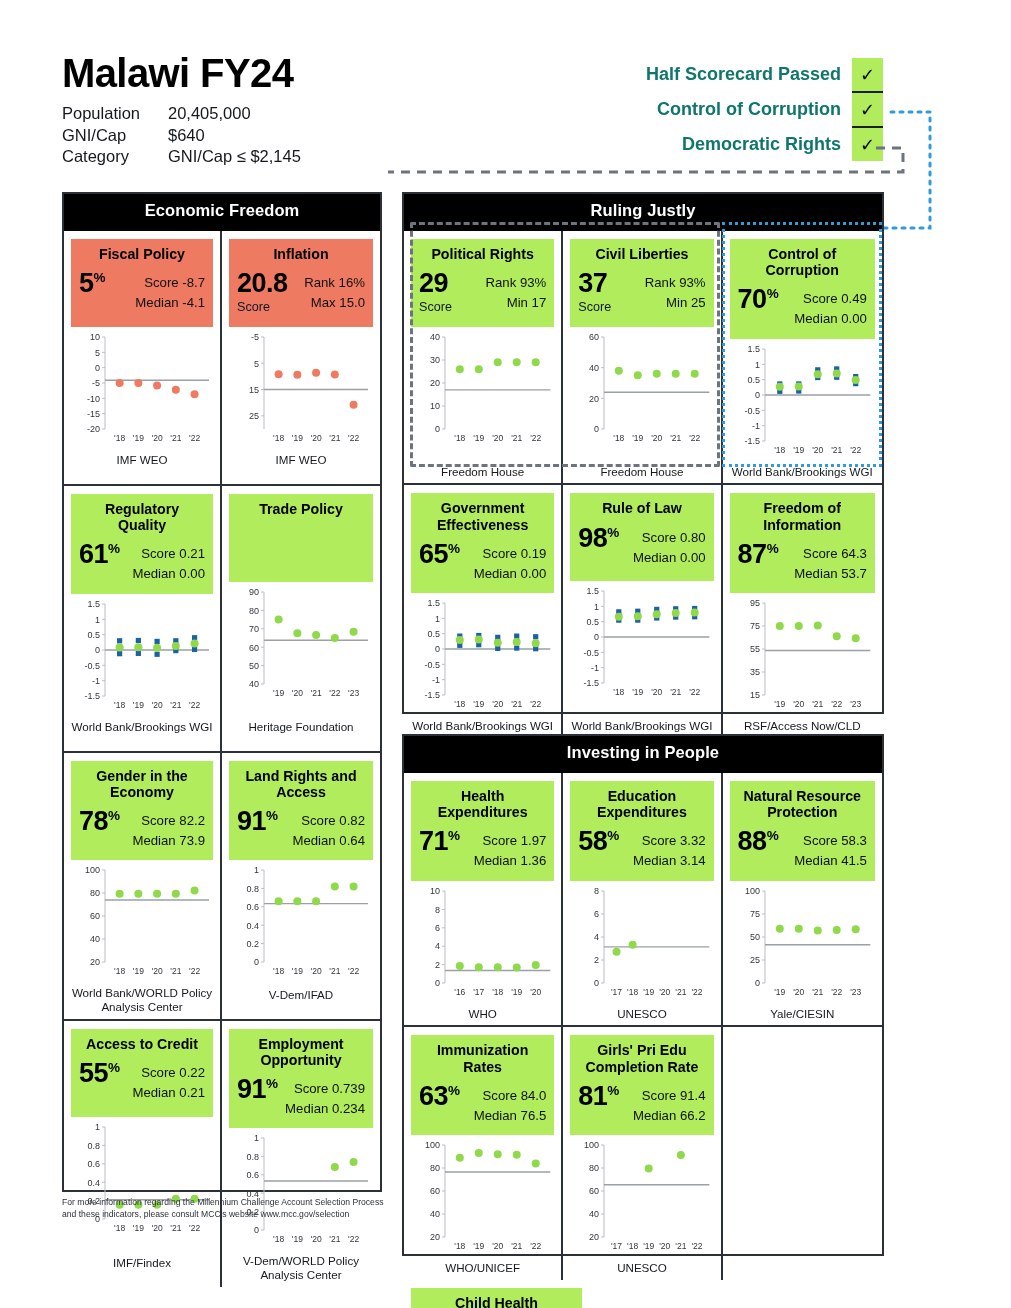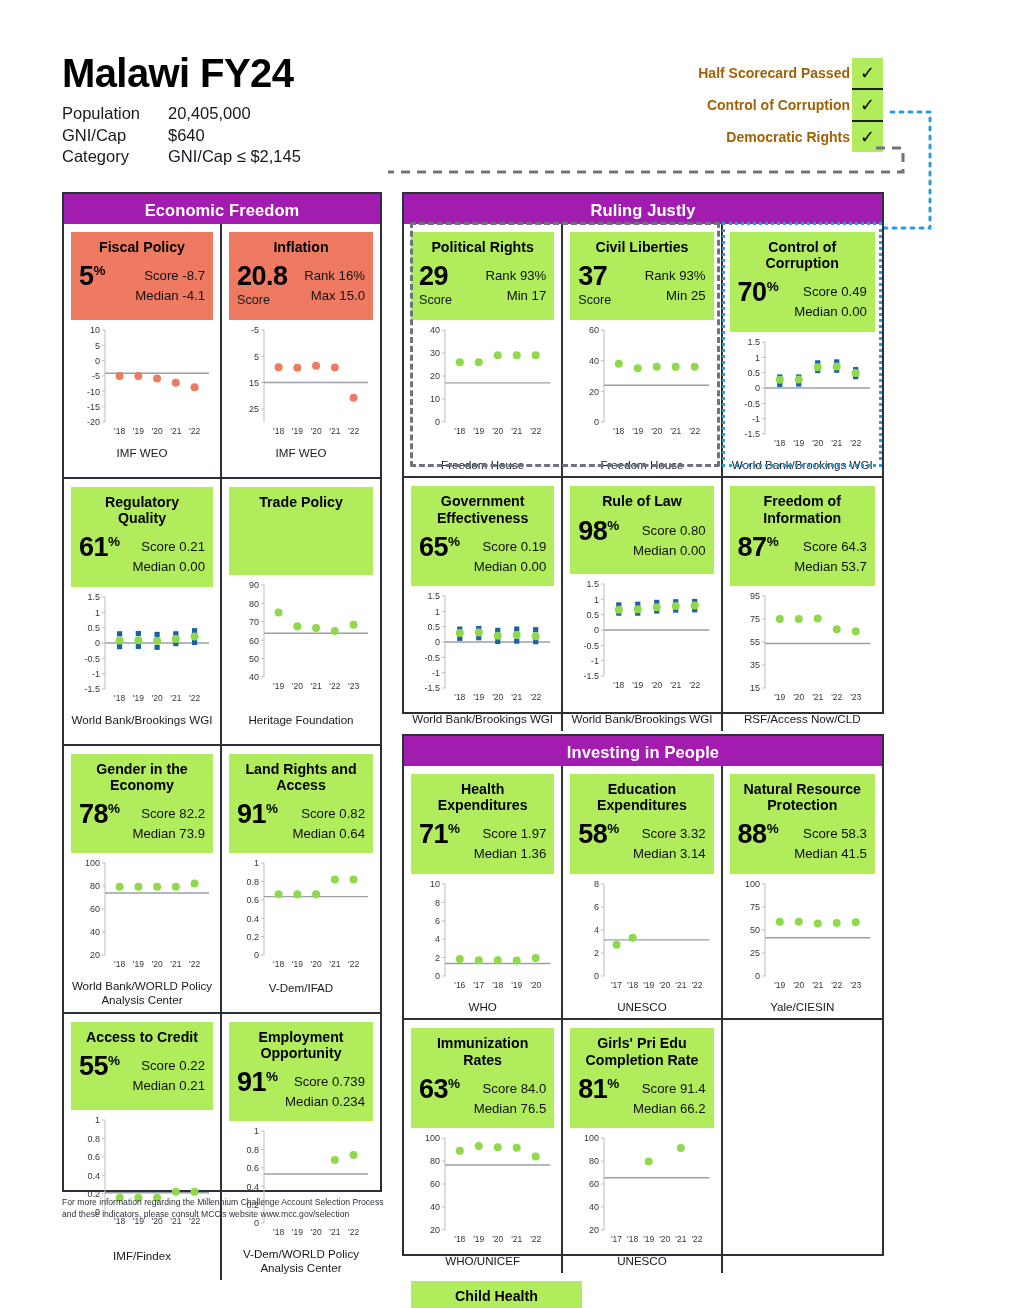--- a/index.html
+++ b/index.html
@@ -19,40 +19,40 @@
     line-height: 1.05; color: #000;
   }
   .meta-row { display: flex; font-size: 16.5px; line-height: 21.5px; color: #15191e; }
   .meta-label { width: 106px; }
   #meta-block { margin-top: 9px; }
 
   
   #pass-panel { position: absolute; right: 128px; top: 58px; }
   .pass-row { display: flex; align-items: stretch; justify-content: flex-end; }
   .pass-label {
-    font-size: 14px; font-weight: 700; color: #a16207;
-    padding: 6px 2px 6px 0; text-align: right; align-self: center;
+    font-size: 18px; font-weight: 700; color: #0f766e;
+    padding: 6px 11px 6px 0; text-align: right; align-self: center;
   }
   .pass-box {
     width: 31px; min-height: 30px;
     background: #b0ec5c;
     display: flex; align-items: center; justify-content: center;
     font-size: 18px; color: #000; line-height: 1;
   }
   .pass-sep { height: 2px; background: #1b1f25; width: 31px; margin-left: auto; }
 
   
   .conn { position: absolute; pointer-events: none; }
 
   
   .panel { position: absolute; border: 2px solid #2b3039; background: #fff; }
   .panel-title {
-    background: #a21caf; color: #fff;
+    background: #000000; color: #fff;
     font-size: 16.5px; font-weight: 700; text-align: center;
-    padding: 7px 0 4px; letter-spacing: .1px;
+    padding: 7px 0 11px; letter-spacing: .1px;
   }
   .grid { display: flex; flex-wrap: wrap; }
 
   
   .card {
     border-right: 2px solid #2b3039;
     border-bottom: 2px solid #2b3039;
     padding: 8px 7px 5px;
     display: flex; flex-direction: column;
   }

